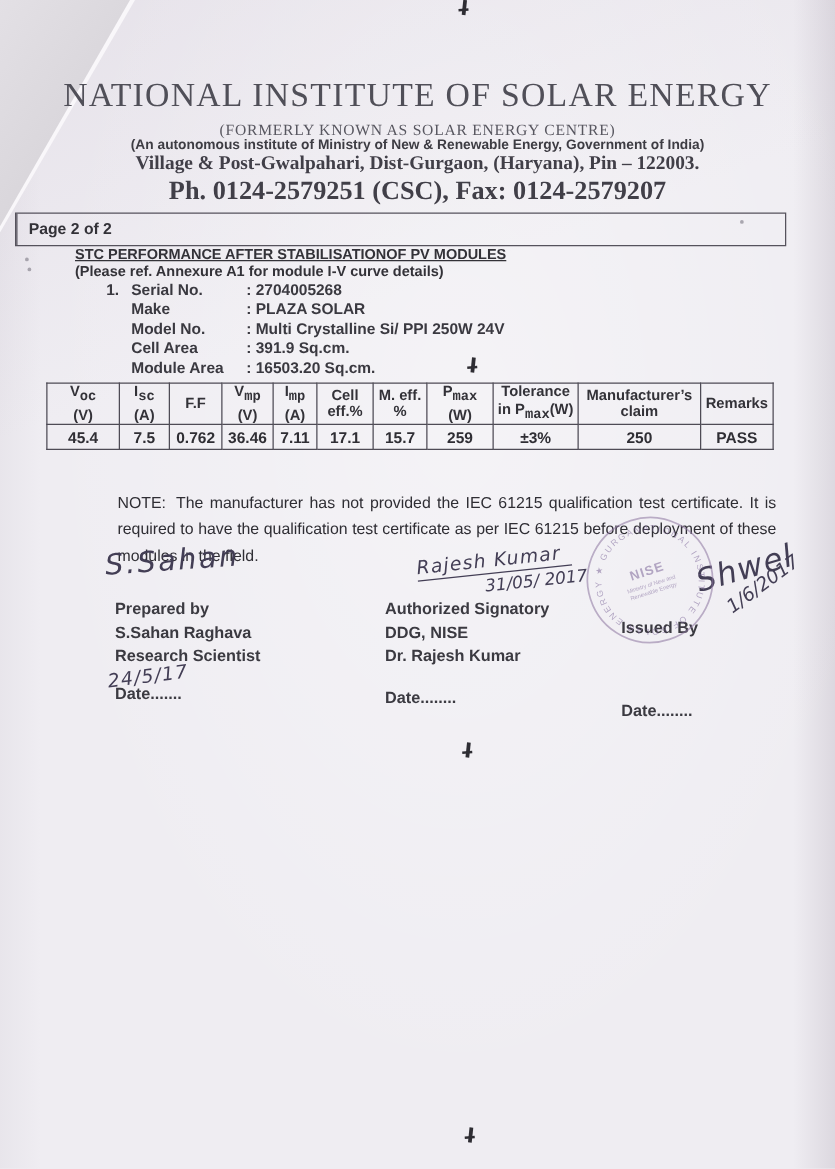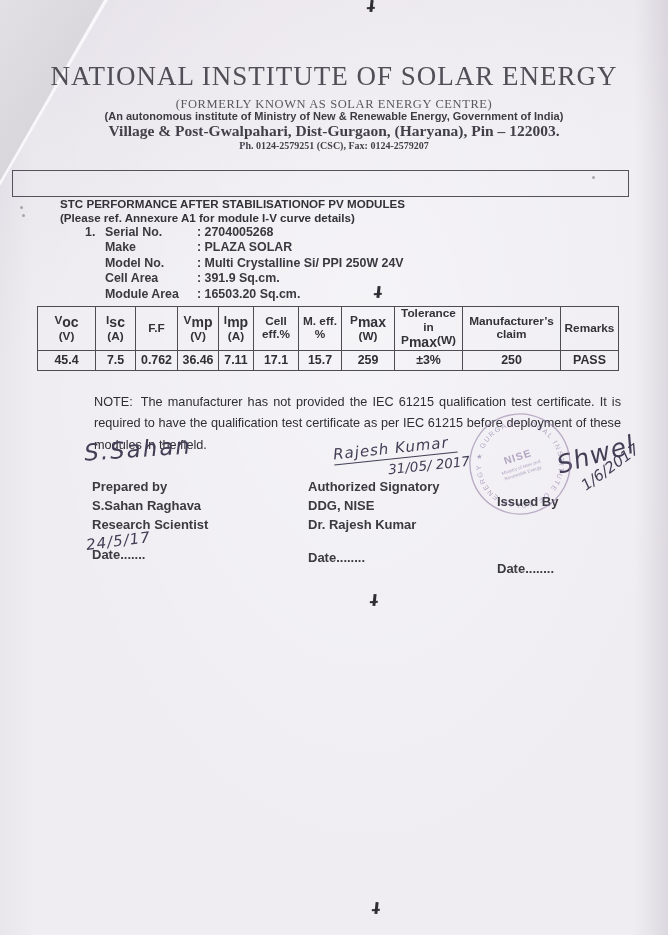--- a/index.html
+++ b/index.html
@@ -25,45 +25,45 @@
   .staple{position:absolute;width:3px;height:12px;background:#2e2d33;transform:rotate(6deg);}
   .staple::after{content:"";position:absolute;left:-3px;top:7px;width:8px;height:2px;background:#2e2d33;transform:rotate(-10deg);}
   .speck{position:absolute;background:#8a8792;border-radius:50%;opacity:.7;}
 
   
   .hdr{position:absolute;left:0;right:0;text-align:center;}
   .hdr-title{top:61px;font-family:"Liberation Serif", serif;font-size:27px;letter-spacing:1px;color:#504f58;}
   .hdr-sub1{top:97px;font-family:"Liberation Serif", serif;font-size:12.5px;letter-spacing:.6px;color:#585760;}
   .hdr-sub2{top:110px;font-size:11px;font-weight:700;color:#3d3c43;}
   .hdr-addr{top:122px;font-family:"Liberation Serif", serif;font-size:15.5px;font-weight:700;color:#413f48;}
-  .hdr-ph{top:140px;font-family:"Liberation Serif", serif;font-size:10px;font-weight:700;color:#413f48;}
+  .hdr-ph{top:140px;font-family:"Liberation Serif", serif;font-size:21px;font-weight:700;color:#413f48;}
 
   
   .report-bar{position:absolute;left:12px;top:170px;width:615px;height:25px;display:flex;
     border:1.7px solid #55525c;}
   .report-bar>div{line-height:24px;font-size:12.6px;font-weight:700;color:#333238;padding-left:9px;box-sizing:border-box;}
   .rb-no{width:351px;}
   .rb-date{width:147px;border-left:1.7px solid #55525c;}
   .rb-page{flex:1;border-left:1.7px solid #55525c;}
 
   
-  .sec-heading{position:absolute;left:60px;top:197px;font-size:11.6px;font-weight:700;color:#333238;}
+  .sec-heading{position:absolute;left:60px;top:197px;font-size:11.6px;font-weight:700;color:#333238;text-decoration:underline;}
   .sec-sub{position:absolute;left:60px;top:211px;font-size:11.6px;font-weight:700;color:#333238;}
 
   
   .md-num{position:absolute;left:85px;top:225px;font-size:12.4px;font-weight:600;color:#3a3940;}
   .md-rows{position:absolute;left:105px;top:225px;}
   .md-row{display:flex;height:15.4px;font-size:12.4px;font-weight:600;color:#3a3940;}
   .md-label{width:92px;}
 
   
   table.results{position:absolute;left:37px;top:306px;width:581px;border-collapse:collapse;table-layout:fixed;}
   table.results th, table.results td{border:1.4px solid #4e4b55;text-align:center;padding:0;}
   table.results th{height:30px;font-size:11.8px;font-weight:600;color:#333238;line-height:13.5px;vertical-align:middle;}
-  table.results th sub{font-size:14px;}
+  table.results th sub{font-size:11px;font-family:Liberation Mono, monospace;}
   table.results td{height:19px;font-size:12.4px;font-weight:600;color:#2f2e34;}
   .c0{width:58px}.c1{width:40px}.c2{width:42px}.c3{width:41px}.c4{width:35px}.c5{width:45px}
   .c6{width:43px}.c7{width:53px}.c8{width:68px}.c9{width:98px}.c10{width:58px}
 
   
   .note{position:absolute;left:94px;top:379px;width:527px;font-size:12.7px;font-weight:400;
     color:#2f2e34;line-height:21.4px;text-align:justify;}
   .note .nlabel{margin-right:8px;}
 
   
@@ -107,20 +107,21 @@
 <div class="speck" style="left:22px;top:214px;width:3px;height:3px;"></div>
 <div class="speck" style="left:592px;top:176px;width:3px;height:3px;"></div>
 
 <div class="hdr hdr-title">NATIONAL INSTITUTE OF SOLAR ENERGY</div>
 <div class="hdr hdr-sub1">(FORMERLY KNOWN AS SOLAR ENERGY CENTRE)</div>
 <div class="hdr hdr-sub2">(An autonomous institute of Ministry of New &amp; Renewable Energy, Government of India)</div>
 <div class="hdr hdr-addr">Village &amp; Post-Gwalpahari, Dist-Gurgaon, (Haryana), Pin – 122003.</div>
 <div class="hdr hdr-ph">Ph. 0124-2579251 (CSC), Fax: 0124-2579207</div>
 
 <div class="report-bar">
+  <div class="rb-page">Page 2 of 2</div>
 </div>
 
 <div class="sec-heading">STC PERFORMANCE AFTER STABILISATIONOF PV MODULES</div>
 <div class="sec-sub">(Please ref. Annexure A1 for module I-V curve details)</div>
 
 <div class="md-num">1.</div>
 <div class="md-rows">
   <div class="md-row">
     <span class="md-label">Serial No.</span>
     <span class="md-value">:  2704005268</span>

